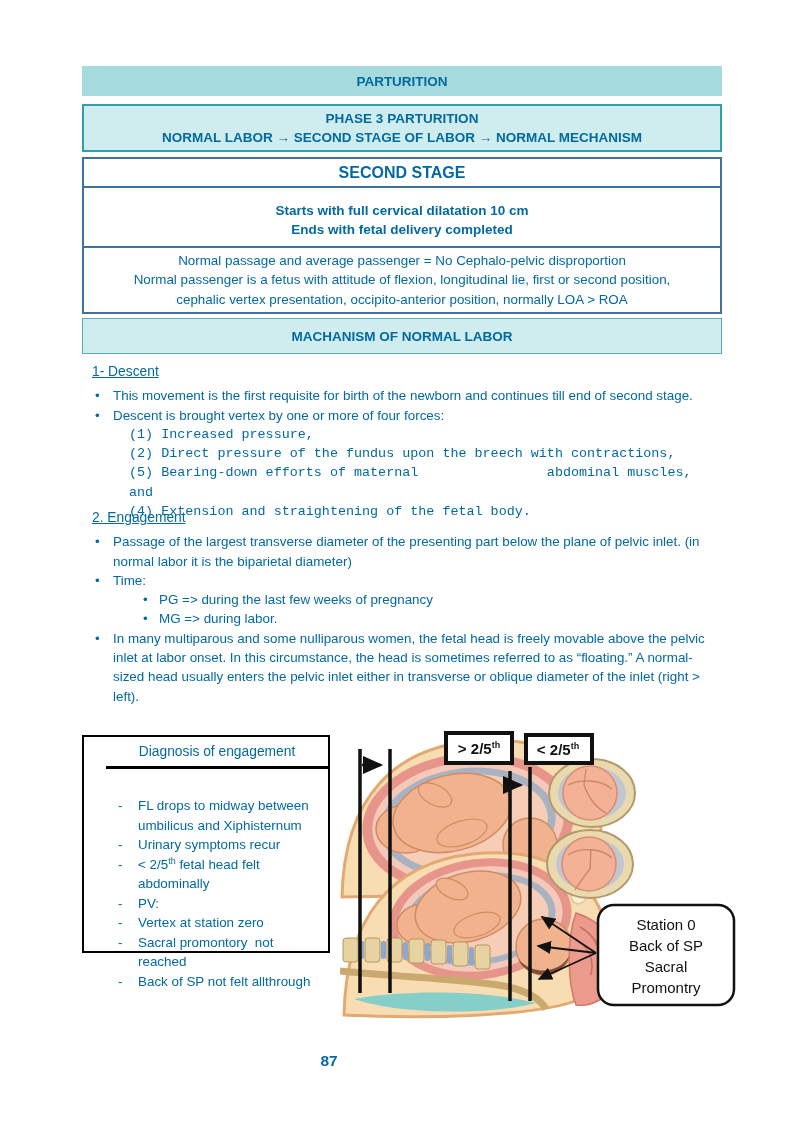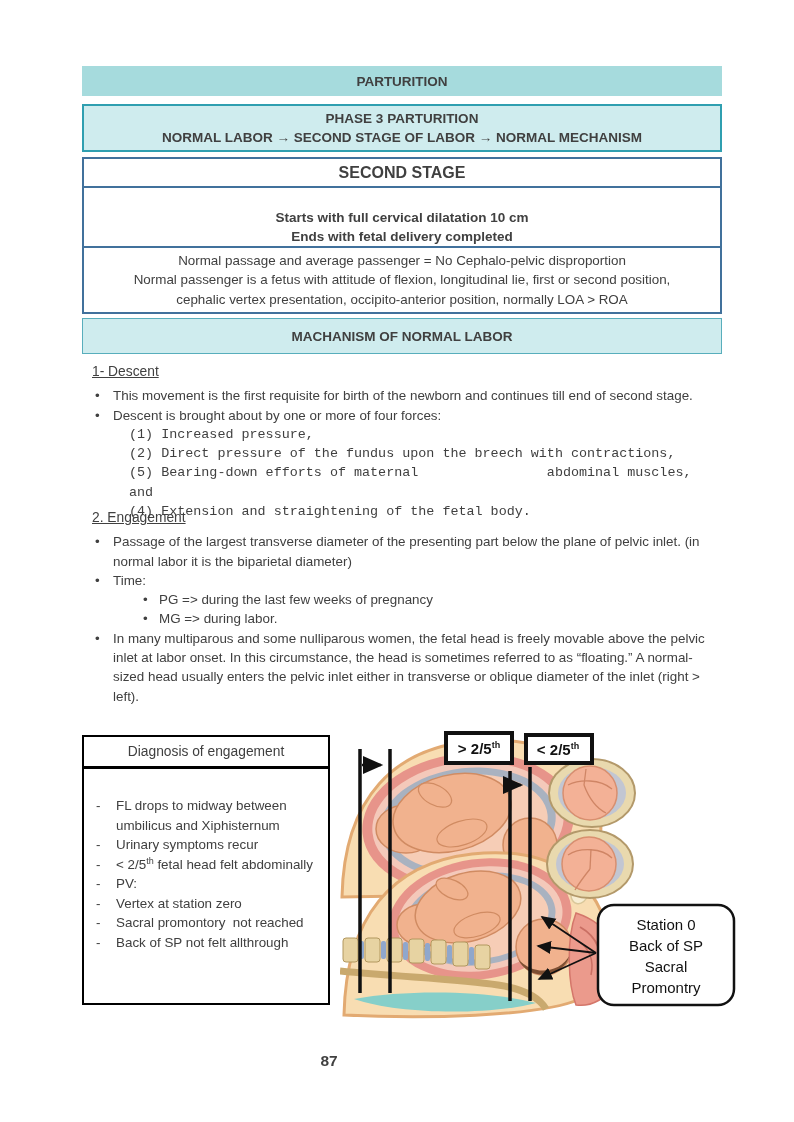--- a/index.html
+++ b/index.html
@@ -1,38 +1,38 @@
 <!DOCTYPE html>
 <html><head>
 <meta charset="utf-8">
 <style>
   html,body{margin:0;padding:0;background:#ffffff;}
   .page{
     position:relative;width:794px;height:1122px;background:#ffffff;
-    font-family:"Liberation Sans","DejaVu Sans",sans-serif;color:#404040;
+    font-family:"Liberation Sans","DejaVu Sans",sans-serif;color:#0369a1;
     overflow:hidden;
   }
   .abs{position:absolute;box-sizing:border-box;}
   
   .banner-solid{
     left:82px;top:66px;width:640px;height:30px;background:#a6dbdd;
     display:flex;align-items:center;justify-content:center;
     font-weight:bold;font-size:13.5px;
   }
   .banner-phase{
     left:82px;top:104px;width:640px;height:48px;background:#cfecee;
     border:2px solid #2f9fb0;text-align:center;font-weight:bold;font-size:13.5px;
     display:flex;flex-direction:column;justify-content:center;line-height:19px;
   }
   .stage-box{left:82px;top:157px;width:640px;border:2px solid #41719c;background:#fff;}
   .stage-head{
     height:27px;border-bottom:2px solid #41719c;display:flex;align-items:center;
     justify-content:center;font-weight:bold;font-size:16px;
   }
-  .stage-body{padding:20px 0 7px 0;text-align:center;font-weight:bold;font-size:13.5px;line-height:19px;}
+  .stage-body{padding:13px 0 7px 0;text-align:center;font-weight:bold;font-size:13.5px;line-height:19px;}
   .passage-box{
     left:82px;top:246px;width:640px;height:68px;border:2px solid #41719c;background:#fff;
     display:flex;flex-direction:column;justify-content:center;text-align:center;
     font-size:13.4px;line-height:19.5px;
   }
   .banner-mech{
     left:82px;top:318px;width:640px;height:36px;background:#cfecee;border:1.5px solid #58aebc;
     display:flex;align-items:center;justify-content:center;font-weight:bold;font-size:13.5px;
   }
   
@@ -40,21 +40,21 @@
   .sec-head{font-weight:normal;text-decoration:underline;font-size:13.8px;margin:0 0 5px 0;}
   .b-item{display:flex;margin:0;}
   .b-marker{flex:0 0 18px;padding-left:3px;}
   .b-text{flex:1;max-width:606px;}
   .forces{margin-left:37px;font-family:Liberation Mono, monospace;}
   .force-line{white-space:pre-wrap;}
   .subs{margin-left:49px;}
   .s-item{display:flex;}
   .s-marker{flex:0 0 16px;padding-left:2px;}
   
-  .diagnosis{left:82px;top:735px;width:248px;height:270px;border:2px solid #000;background:#fff;}
+  .diagnosis{left:82px;top:735px;width:248px;height:218px;border:2px solid #000;background:#fff;padding-left:22px;}
   .diag-head{
     height:29px;border-bottom:3px solid #000;display:flex;align-items:center;
     justify-content:center;font-size:13.8px;
   }
   .diag-body{padding:27px 6px 0 8px;font-size:13.4px;line-height:19.5px;}
   .d-item{display:flex;}
   .d-marker{flex:0 0 20px;padding-left:4px;}
   .d-text{flex:1;white-space:pre-wrap;}
   sup{font-size:9px;line-height:0;}
   
@@ -96,21 +96,21 @@
   </div>
 
   <div class="abs section" style="top:362px;">
     <div class="sec-head">1- Descent</div>
     <div class="b-item">
       <span class="b-marker">•</span>
       <span class="b-text">This movement is the first requisite for birth of the newborn and continues till end of second stage.</span>
     </div>
     <div class="b-item">
       <span class="b-marker">•</span>
-      <span class="b-text">Descent is brought about by one or more of four forces:</span>
+      <span class="b-text">Descent is brought vertex by one or more of four forces:</span>
     </div>
     <div class="forces">
       <div class="force-line">(1) Increased pressure,</div>
       <div class="force-line">(2) Direct pressure of the fundus upon the breech with contractions,</div>
       <div class="force-line">(5) Bearing-down efforts of maternal                abdominal muscles, and</div>
       <div class="force-line">(4) Extension and straightening of the fetal body.</div>
     </div>
   </div>
 
   <div class="abs section" style="top:508px;">

